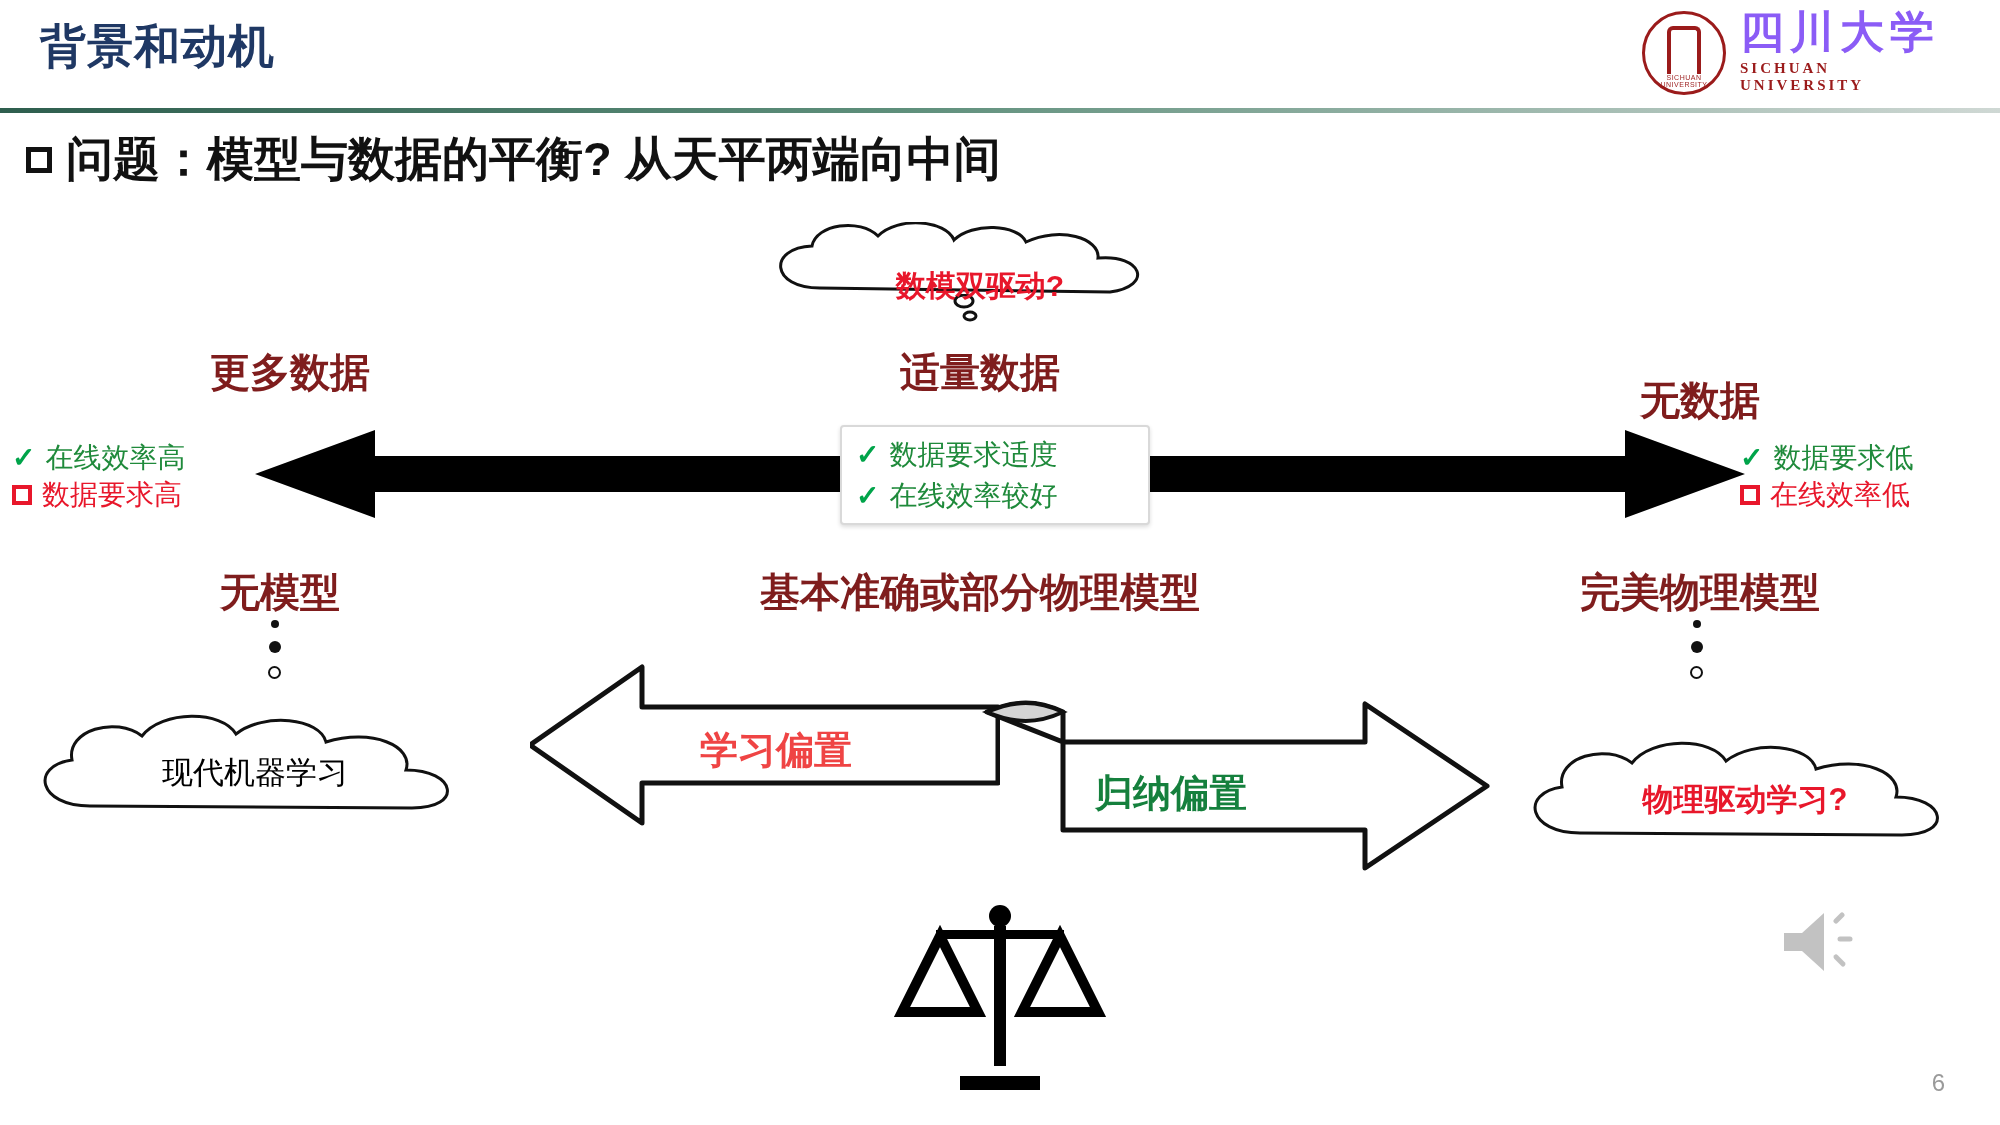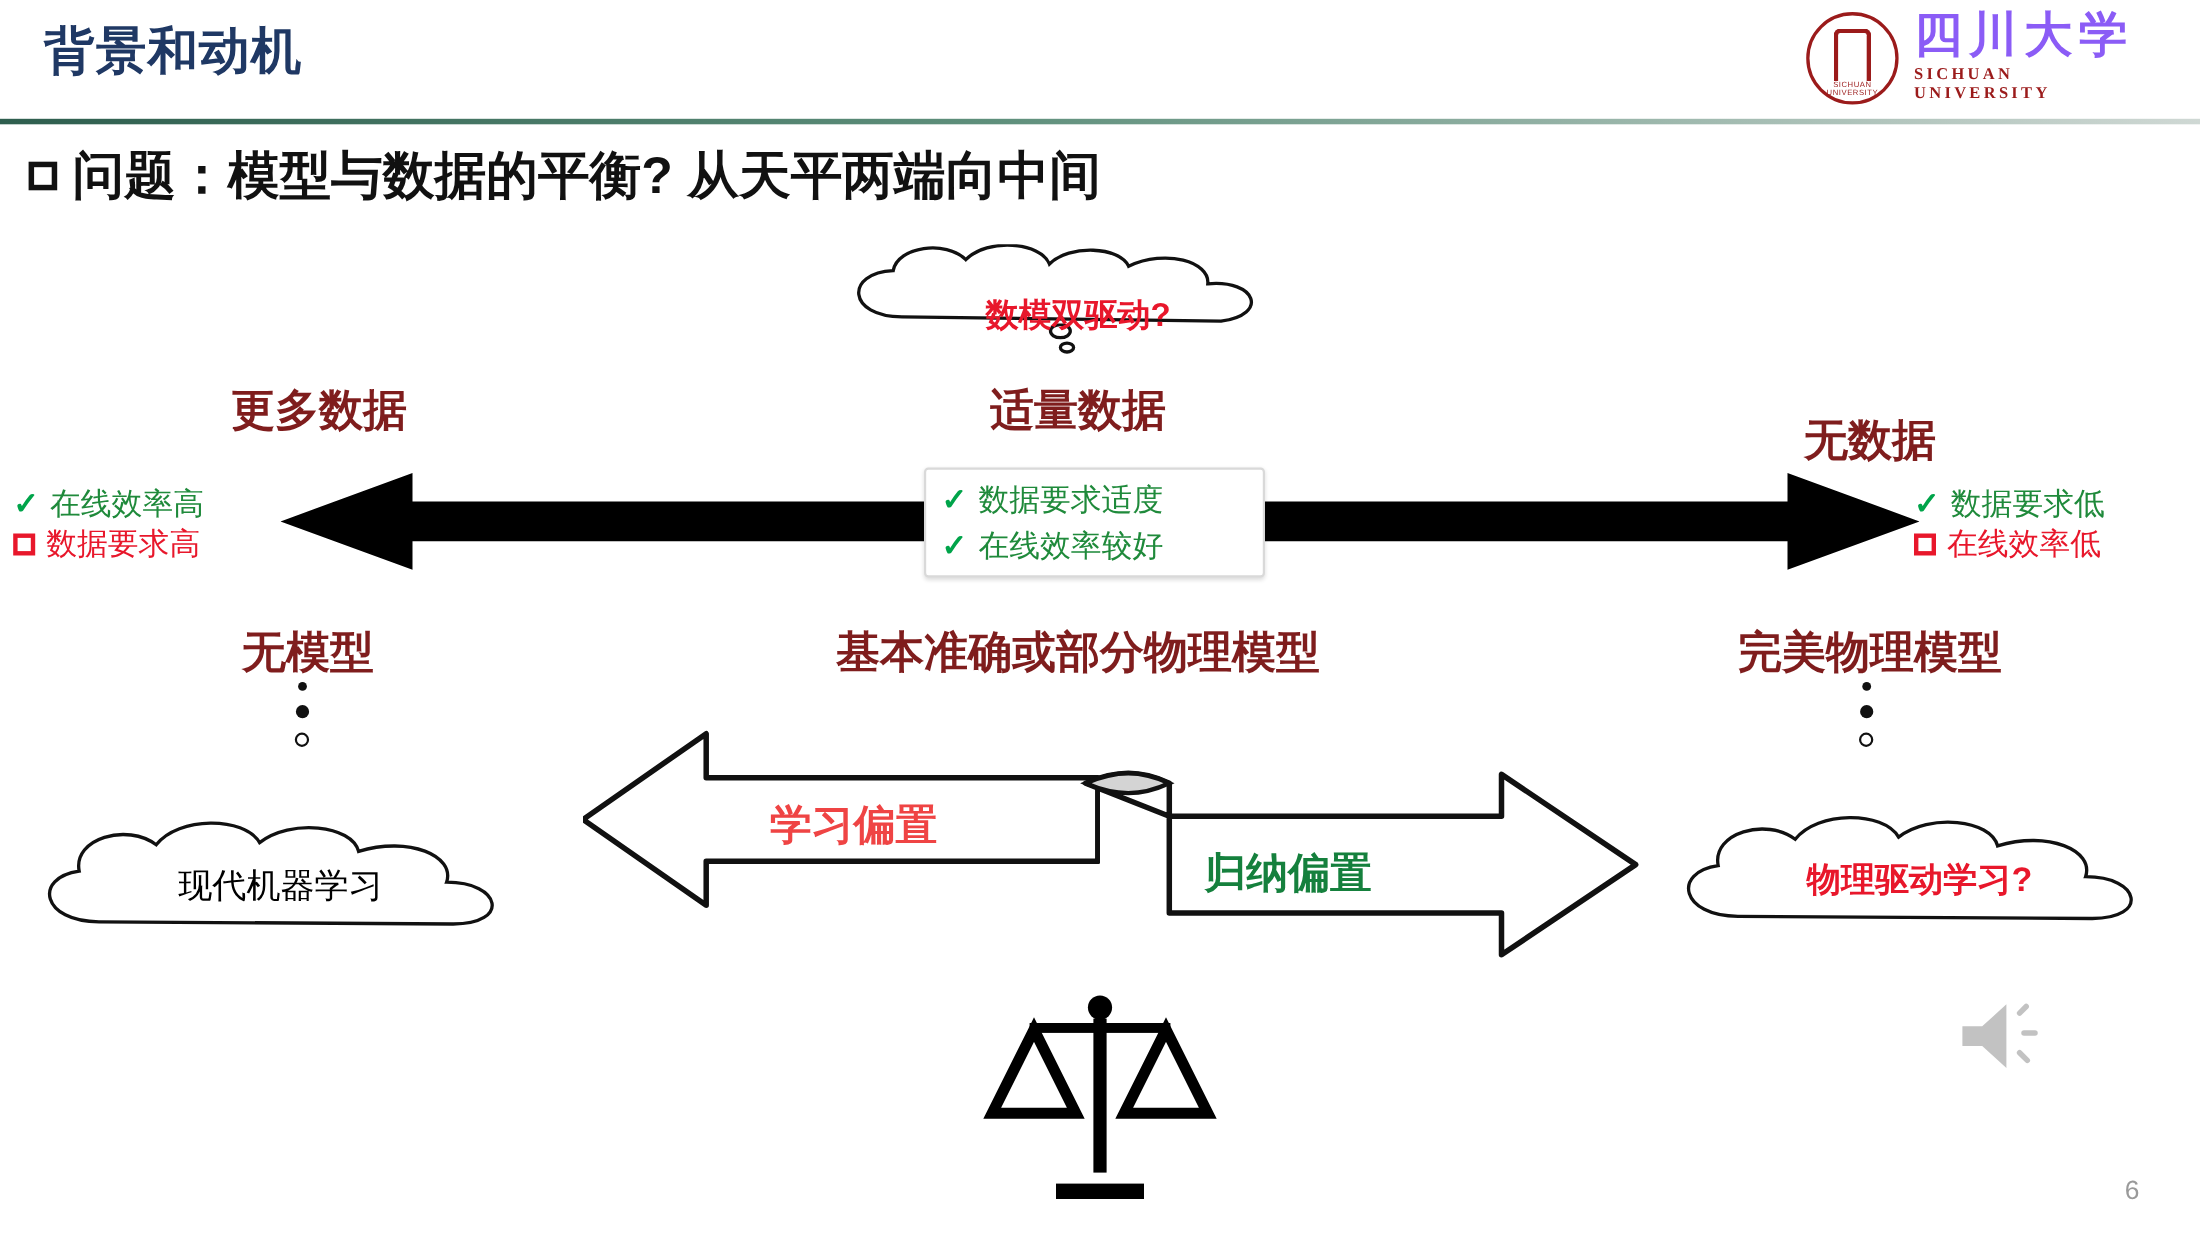--- a/index.html
+++ b/index.html
@@ -199,21 +199,21 @@
 
   
   .dots { position: absolute; display: flex; flex-direction: column; align-items: center; gap: 13px; }
   .dot-s { width: 8px;  height: 8px;  border-radius: 50%; background: #111; }
   .dot-m { width: 12px; height: 12px; border-radius: 50%; background: #111; }
   .dot-l { width: 13px; height: 13px; border-radius: 50%; border: 2px solid #111; box-sizing: border-box; background: #fff; }
   #dots-left  { left: 268px;  top: 620px; }
   #dots-right { left: 1690px; top: 620px; }
 
   
-  #cloud-left  { position: absolute; left: 20px;   top: 740px; width: 470px; height: 120px; }
+  #cloud-left  { position: absolute; left: 20px;   top: 708px; width: 470px; height: 120px; }
   #cloud-right { position: absolute; left: 1510px; top: 735px; width: 470px; height: 120px; }
   .cloud-label-bottom {
     position: absolute;
     width: 100%;
     top: 44px;
     text-align: center;
     font-size: 31px;
     z-index: 3;
   }
 

